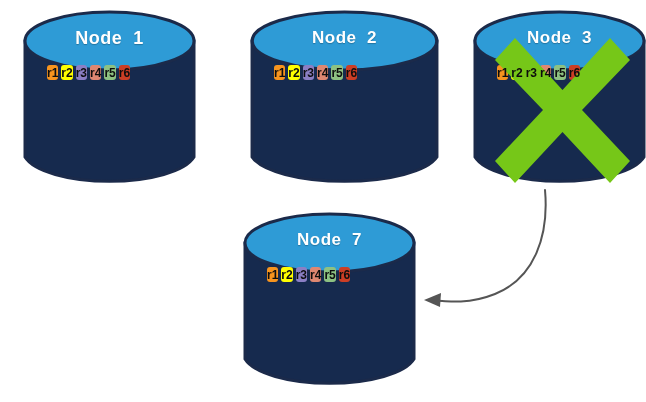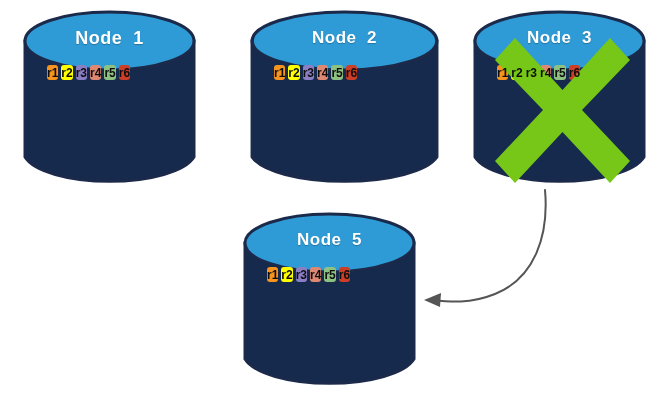--- a/index.html
+++ b/index.html
@@ -172,21 +172,21 @@
     <svg class="fail-x" style="left:22px; top:28px; width:135px; height:145px;" viewBox="0 0 135 145">
       <polygon points="20,0 67.5,52 115,0 135,22 87,72 135,123 115,145 67.5,94 20,145 0,123 48,72 0,22" fill="#76c718"></polygon>
     </svg>
   </div>
 
   <div class="node" style="left:243px; top:212px; width:173px; height:178px;">
     <svg class="node-body" viewBox="0 0 173 178" preserveAspectRatio="none">
       <path d="M2,31 L2,147 A86.5,31 0 0 0 171,147 L171,31 Z" fill="#162a4e" stroke="#1b2a4a" stroke-width="3"></path>
       <ellipse cx="86.5" cy="31" rx="84.5" ry="29" fill="#2e9bd6" stroke="#1b2a4a" stroke-width="3"></ellipse>
     </svg>
-    <div class="node-label" style="top:18px; font-size:17px;">Node  5</div>
+    <div class="node-label" style="top:18px; font-size:17px;">Node  7</div>
     <div class="rows" style="top:55px; padding:0 24px; gap:3px;">
       <div class="row" style="height:15px; background:#f7941e;">
         <span class="row-label" style="font-size:12px;">r1</span>
       </div>
       <div class="row" style="height:15px; background:#ffff00;">
         <span class="row-label" style="font-size:12px;">r2</span>
       </div>
       <div class="row" style="height:15px; background:#8b7fc4;">
         <span class="row-label" style="font-size:12px;">r3</span>
       </div>

